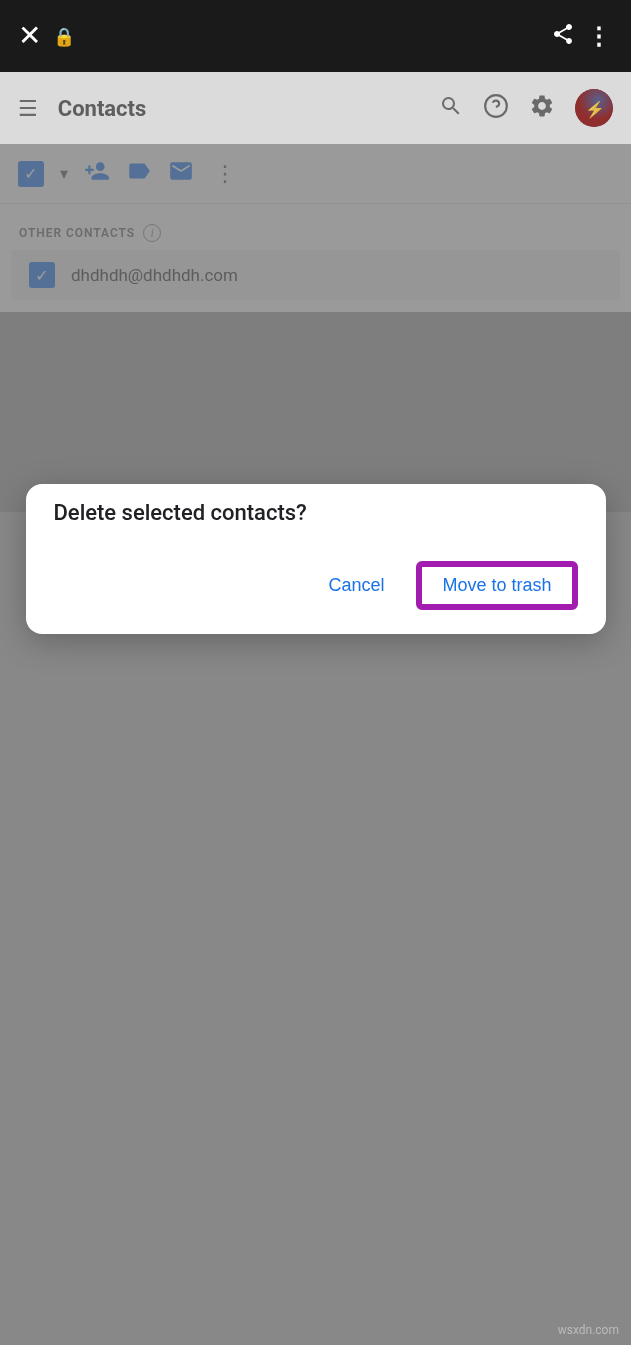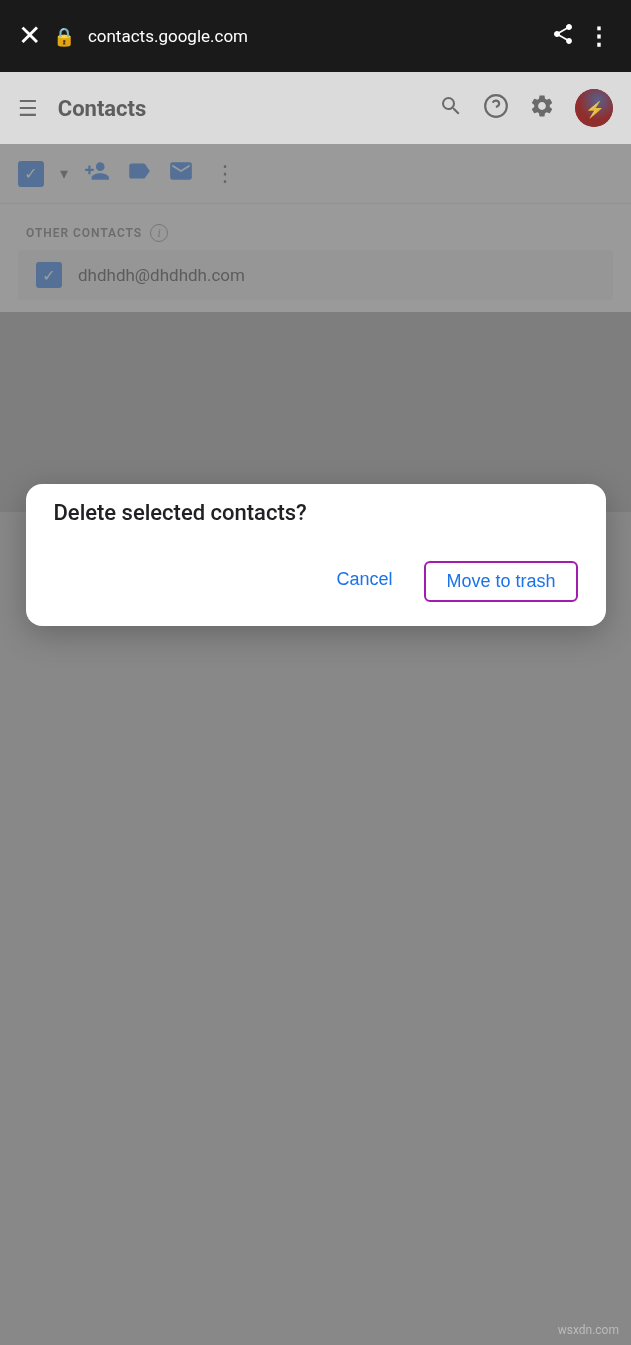--- a/index.html
+++ b/index.html
@@ -139,21 +139,21 @@
     }
     .toolbar-more {
       color: #555;
       font-size: 22px;
       margin-left: 4px;
     }
 
     
     .contacts-area {
       background: #f5f5f5;
-      padding: 12px 8px;
+      padding: 12px 1px;
       opacity: 0.7;
     }
     .section-label {
       display: flex;
       align-items: center;
       padding: 8px 18px;
       gap: 8px;
     }
     .section-label-text {
       font-size: 12px;
@@ -233,37 +233,37 @@
       font-size: 22px;
       color: #202124;
       font-weight: 500;
       margin-bottom: 36px;
     }
 
     .modal-actions {
       display: flex;
       justify-content: flex-end;
       gap: 16px;
-      align-items: flex-start;
+      align-items: center;
     }
 
     .btn-cancel {
       background: none;
       border: none;
       color: #1a73e8;
       font-size: 18px;
       font-weight: 500;
       cursor: pointer;
       padding: 8px 16px;
       border-radius: 4px;
     }
 
     .btn-move-to-trash {
       background: none;
-      border: 2px solid #a21caf;
+      border: 6px solid #a21caf;
       color: #1a73e8;
       font-size: 18px;
       font-weight: 500;
       cursor: pointer;
       padding: 8px 20px;
       border-radius: 6px;
     }
 
     
     .watermark {
@@ -274,21 +274,20 @@
       color: #bbb;
       z-index: 20;
     }
   </style>
 </head>
 <body>
 
 <div class="browser-bar">
   <span class="browser-bar-close">✕</span>
   <span class="browser-bar-lock">🔒</span>
-  <span class="browser-bar-url">contacts.google.com</span>
   <span class="browser-bar-share">
     <svg width="24" height="24" viewBox="0 0 24 24" fill="white">
       <path d="M18 16.08c-.76 0-1.44.3-1.96.77L8.91 12.7c.05-.23.09-.46.09-.7s-.04-.47-.09-.7l7.05-4.11c.54.5 1.25.81 2.04.81 1.66 0 3-1.34 3-3s-1.34-3-3-3-3 1.34-3 3c0 .24.04.47.09.7L8.04 9.81C7.5 9.31 6.79 9 6 9c-1.66 0-3 1.34-3 3s1.34 3 3 3c.79 0 1.5-.31 2.04-.81l7.12 4.16c-.05.21-.08.43-.08.65 0 1.61 1.31 2.92 2.92 2.92s2.92-1.31 2.92-2.92-1.31-2.92-2.92-2.92z"></path>
     </svg>
   </span>
   <span class="browser-bar-more">⋮</span>
 </div>
 
 <div class="app-bg">
 

